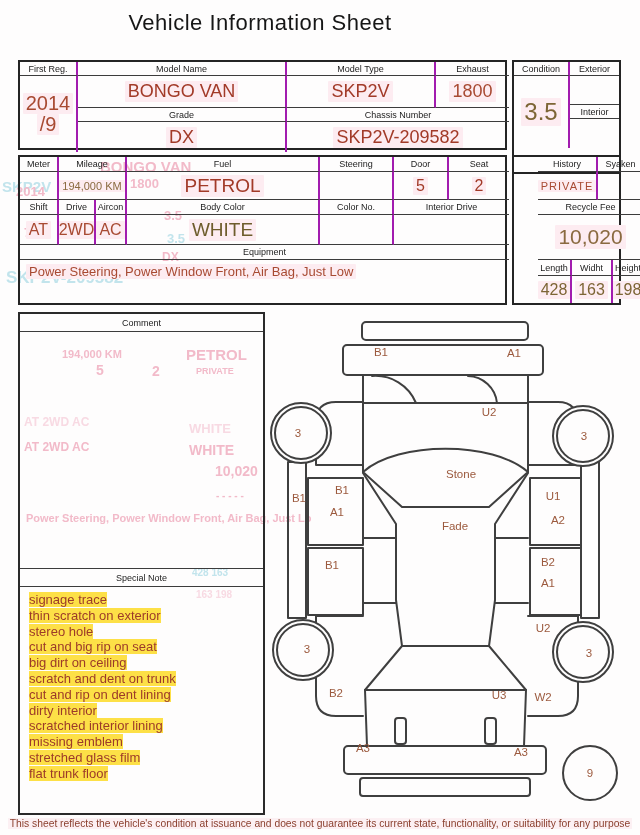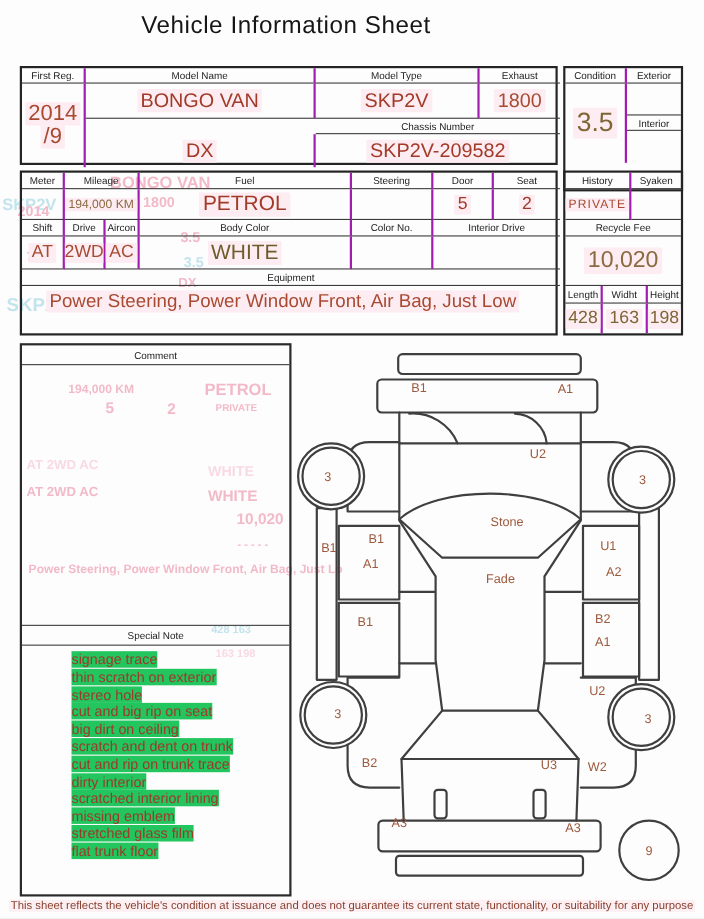--- a/index.html
+++ b/index.html
@@ -23,38 +23,38 @@
   
   .cbox{position:absolute;left:18px;top:312px;width:247px;height:503px;
         border:2px solid #2a2a2a;box-sizing:border-box;background:transparent;}
   .box-hdr{height:17px;display:flex;align-items:center;justify-content:center;
            font-size:9px;color:#1c1c1c;}
   .bdrb{border-bottom:1px solid #3c3c3c;}
   .bdrt{border-top:1px solid #3c3c3c;}
   .cbody{height:236px;}
   .note-list{padding:5px 0 0 9px;}
   .note-line{font-size:13px;line-height:15.8px;color:#9c3a29;}
-  .note-line span{background:#22c55e;margin-left:36px;}
+  .note-line span{background:#fde047;}
   
   .diagram{position:absolute;left:268px;top:310px;width:372px;height:505px;}
   .ln path,.ln rect{fill:none;stroke:#3f3f3f;stroke-width:2;stroke-linejoin:round;stroke-linecap:round;}
   .wh circle{stroke:#3f3f3f;stroke-width:2;}
   .wh .outer{fill:#fefdfd;}
   .wh .inner{fill:none;}
   .dlabel{font-family:"Liberation Sans",sans-serif;font-size:11.5px;fill:#9c5a3e;text-anchor:middle;}
   
   .ghost{position:absolute;font-weight:bold;filter:blur(0.5px);white-space:nowrap;pointer-events:none;}
   .g-pink{color:#f2bac9;}
   .g-pink2{color:#f8dae3;}
   .g-cyan{color:#c2e4ec;}
   
   .footer{position:absolute;left:0;top:818px;width:640px;text-align:center;
           font-size:10.3px;color:#8a3e2d;}
   .footer span{background:#fcf0f3;padding:0 2px;}
-  .eqp{justify-content:flex-start;align-items:flex-start;padding:4px 6px;font-size:17px;margin-left:16px;}
+  .eqp{justify-content:flex-start;align-items:flex-start;padding:4px 6px;font-size:13px;}
   .firstreg{flex-direction:column;line-height:21px;font-size:20px;}
 </style>
 </head>
 <body>
 
 <div class="page">
 
   <div class="title">Vehicle Information Sheet</div>
 
   <div id="ghost-layer">
@@ -94,20 +94,21 @@
     </div>
     <div class="cell val red br bb" style="font-size:18px;">
         <span class="hl">BONGO VAN</span>
       </div>
     <div class="cell val red br bb" style="font-size:18px;">
         <span class="hl">SKP2V</span>
       </div>
     <div class="cell val red2 bb" style="font-size:18px;">
         <span class="hl">1800</span>
       </div>
+    <div class="cell hdr br bb">Grade</div>
     <div class="cell hdr bb" style="grid-column:3/5;">Chassis Number</div>
     <div class="cell val red br" style="font-size:18px;">
         <span class="hl">DX</span>
       </div>
     <div class="cell val red" style="grid-column:3/5;font-size:18px;">
         <span class="hl">SKP2V-209582</span>
       </div>
   </div>
 
   <div class="grid" style="left:512px;top:60px;width:109px;height:114px;grid-template-columns:56px 49px;grid-template-rows:14px 29px 14px 29px;">
@@ -165,21 +166,21 @@
       </div>
     <div class="cell br bb"></div>
     <div class="cell bb" style="grid-column:6/8;"></div>
 
     <div class="cell hdr bb" style="grid-column:1/8;">Equipment</div>
     <div class="cell red2 eqp" style="grid-column:1/8;">
         <span class="hl">Power Steering, Power Window  Front, Air Bag, Just Low</span>
       </div>
   </div>
 
-  <div class="grid" style="left:512px;top:155px;width:109px;height:150px;grid-template-columns:34px 26px 15px 30px;grid-template-rows:15px 28px 15px 45px 16px 27px;">
+  <div class="grid" style="left:512px;top:155px;width:109px;height:150px;grid-template-columns:34px 26px 15px 30px;grid-template-rows:15px 28px 15px 45px 16px 27px;padding-left:24px;">
     <div class="cell hdr br bb" style="grid-column:1/3;">History</div>
     <div class="cell hdr bb" style="grid-column:3/5;">Syaken</div>
     <div class="cell val red2 br bb" style="grid-column:1/3;font-size:11px;letter-spacing:1px;">
         <span class="hl">PRIVATE</span>
       </div>
     <div class="cell bb" style="grid-column:3/5;"></div>
     <div class="cell hdr bb" style="grid-column:1/5;">Recycle Fee</div>
     <div class="cell val olive2 bb" style="grid-column:1/5;font-size:21px;">
         <span class="hl">10,020</span>
       </div>
@@ -201,21 +202,21 @@
     <div class="box-hdr bdrb">Comment</div>
     <div class="cbody"></div>
     <div class="box-hdr bdrt bdrb">Special Note</div>
     <div class="note-list" id="note-list">
         <div class="note-line"><span>signage trace</span></div>
         <div class="note-line"><span>thin scratch on exterior</span></div>
         <div class="note-line"><span>stereo hole</span></div>
         <div class="note-line"><span>cut and big rip on seat</span></div>
         <div class="note-line"><span>big dirt on ceiling</span></div>
         <div class="note-line"><span>scratch and dent on trunk</span></div>
-        <div class="note-line"><span>cut and rip on trunk trace</span></div>
+        <div class="note-line"><span>cut and rip on dent lining</span></div>
         <div class="note-line"><span>dirty interior</span></div>
         <div class="note-line"><span>scratched interior lining</span></div>
         <div class="note-line"><span>missing emblem</span></div>
         <div class="note-line"><span>stretched glass film</span></div>
         <div class="note-line"><span>flat trunk floor</span></div>
       </div>
   </div>
 
   <div class="diagram">
     <svg width="372" height="505" viewBox="0 0 372 505">

